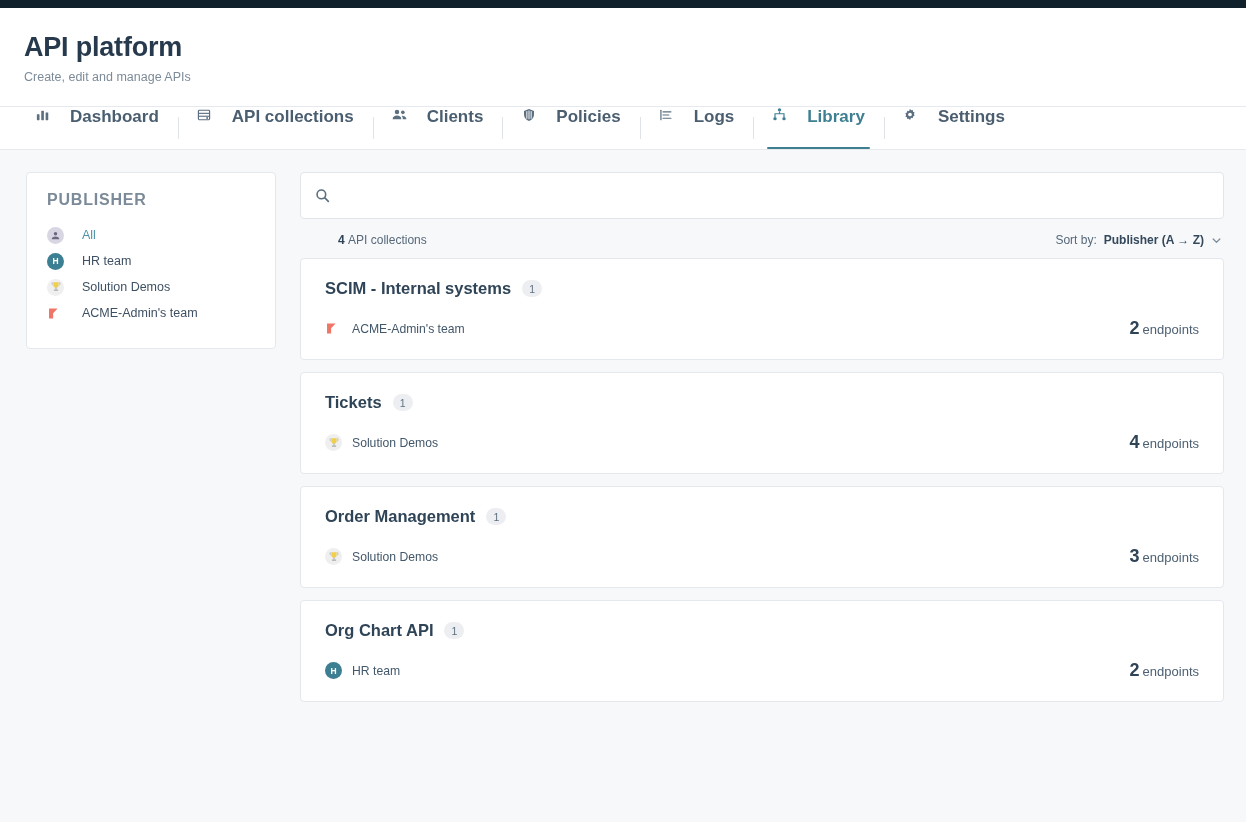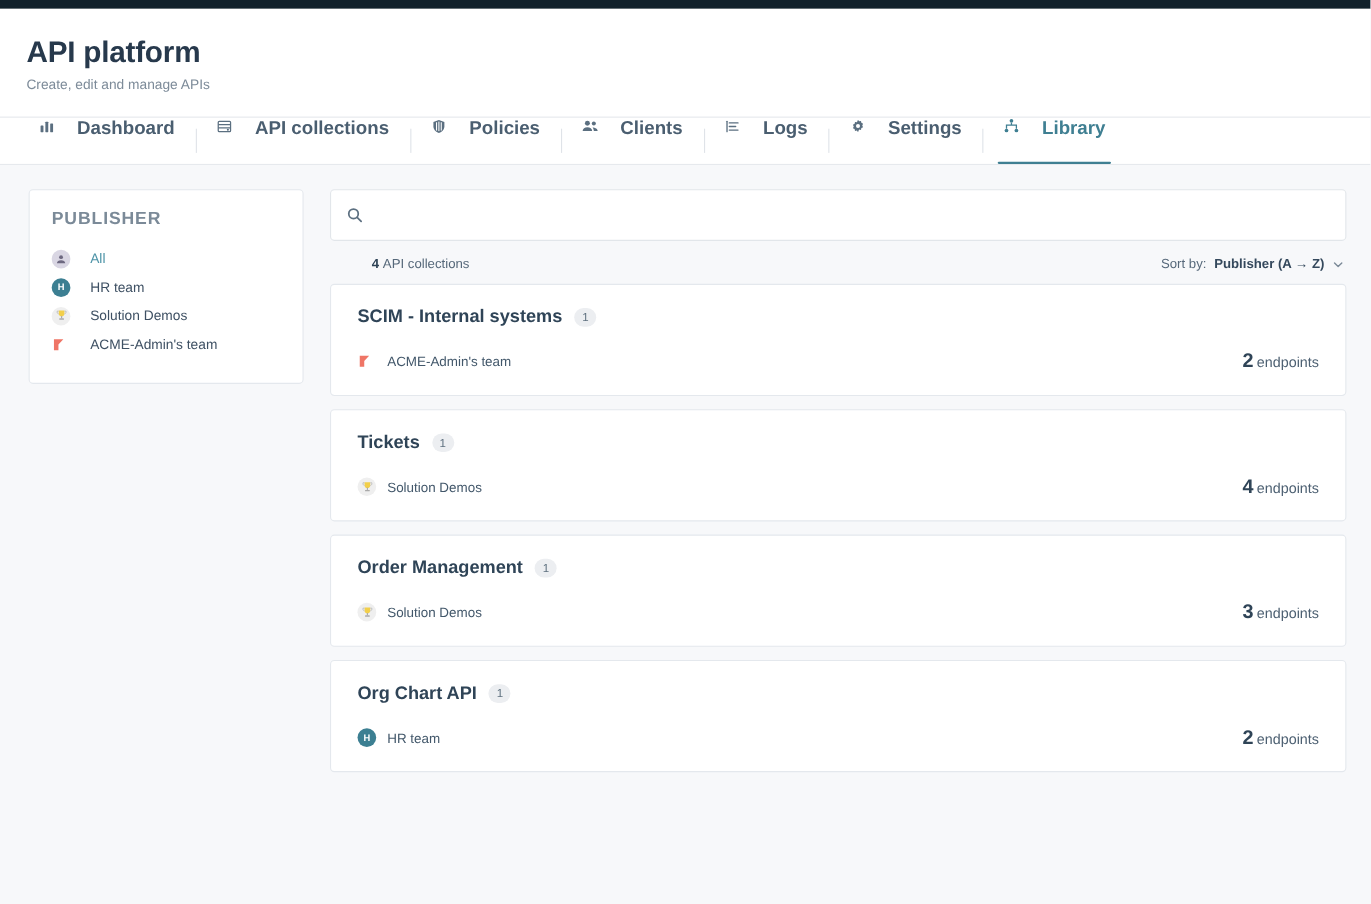--- a/index.html
+++ b/index.html
@@ -318,72 +318,72 @@
         <rect x="1.6" y="2.6" width="12.8" height="10.8" rx="1"></rect>
         <line x1="1.6" y1="6.1" x2="14.4" y2="6.1"></line>
         <line x1="1.6" y1="9.4" x2="14.4" y2="9.4"></line>
         <circle cx="11.6" cy="11.4" r="1.1" fill="currentColor" stroke="none"></circle>
         </svg>
       </span>
       <span>API collections</span>
     </div>
     <div class="tab">
       <span class="tab-icon">
+        <svg width="15" height="15" viewBox="0 0 18 16" fill="currentColor">
+        <circle cx="6" cy="5" r="2.7"></circle>
+          <circle cx="13" cy="5.4" r="2.2"></circle>
+        <path d="M0.8 13.6c0-2.7 2.3-4.3 5.2-4.3s5.2 1.6 5.2 4.3z"></path>
+        <path d="M11.6 9.6c2.6.15 5.6 1.1 5.6 4h-4.2c0-1.6-.5-2.9-1.4-4z"></path>
+        </svg>
+      </span>
+      <span>Clients</span>
+    </div>
+    <div class="tab">
+      <span class="tab-icon">
         <svg width="14" height="14" viewBox="0 0 16 16" fill="currentColor">
         <path d="M8 1.2 2.3 3.3v4.4c0 3.3 2.4 6 5.7 7.1 3.3-1.1 5.7-3.8 5.7-7.1V3.3Z"></path>
         <g fill="#ffffff">
             <rect x="5.0" y="3.6" width="1.1" height="8.6"></rect>
         <rect x="7.45" y="2.9" width="1.1" height="9.9"></rect>
         <rect x="9.9" y="3.6" width="1.1" height="8.6"></rect>
           </g>
         </svg>
       </span>
       <span>Policies</span>
     </div>
     <div class="tab">
       <span class="tab-icon">
-        <svg width="15" height="15" viewBox="0 0 18 16" fill="currentColor">
-        <circle cx="6" cy="5" r="2.7"></circle>
-          <circle cx="13" cy="5.4" r="2.2"></circle>
-        <path d="M0.8 13.6c0-2.7 2.3-4.3 5.2-4.3s5.2 1.6 5.2 4.3z"></path>
-        <path d="M11.6 9.6c2.6.15 5.6 1.1 5.6 4h-4.2c0-1.6-.5-2.9-1.4-4z"></path>
-        </svg>
-      </span>
-      <span>Clients</span>
-    </div>
-    <div class="tab">
-      <span class="tab-icon">
         <svg width="14" height="14" viewBox="0 0 16 16" fill="none" stroke="currentColor" stroke-width="1.4" stroke-linecap="round">
         <line x1="2.2" y1="2.6" x2="2.2" y2="13.4"></line>
         <line x1="4.6" y1="4.3" x2="13.6" y2="4.3"></line>
         <line x1="4.6" y1="8" x2="11.2" y2="8"></line>
         <line x1="4.6" y1="11.7" x2="13.6" y2="11.7"></line>
         </svg>
       </span>
       <span>Logs</span>
     </div>
-    <div class="tab">
-      <span class="tab-icon">
-        <svg width="14" height="14" viewBox="0 0 16 16" fill="currentColor">
-        <path d="M8 0.9l1.1 1.7 2-.4.4 2 1.8.9-.9 1.8.9 1.8-1.8.9-.4 2-2-.4L8 13.9l-1.1-1.7-2 .4-.4-2-1.8-.9.9-1.8-.9-1.8 1.8-.9.4-2 2 .4z"></path>
-        <circle cx="8" cy="7.4" r="2.1" fill="#ffffff"></circle>
-        </svg>
-      </span>
-      <span>Settings</span>
-    </div>
     <div class="tab active">
       <span class="tab-icon">
         <svg width="15" height="15" viewBox="0 0 16 16" fill="none" stroke="currentColor" stroke-width="1.25">
         <circle cx="8" cy="3" r="1.8" fill="currentColor" stroke="none"></circle>
         <circle cx="3.2" cy="12.4" r="1.8" fill="currentColor" stroke="none"></circle>
         <circle cx="12.8" cy="12.4" r="1.8" fill="currentColor" stroke="none"></circle>
         <path d="M8 4.9v2.3M8 7.2H3.2v3.4M8 7.2h4.8v3.4"></path>
         </svg>
       </span>
       <span>Library</span>
+    </div>
+    <div class="tab">
+      <span class="tab-icon">
+        <svg width="14" height="14" viewBox="0 0 16 16" fill="currentColor">
+        <path d="M8 0.9l1.1 1.7 2-.4.4 2 1.8.9-.9 1.8.9 1.8-1.8.9-.4 2-2-.4L8 13.9l-1.1-1.7-2 .4-.4-2-1.8-.9.9-1.8-.9-1.8 1.8-.9.4-2 2 .4z"></path>
+        <circle cx="8" cy="7.4" r="2.1" fill="#ffffff"></circle>
+        </svg>
+      </span>
+      <span>Settings</span>
     </div>
   </div>
 
 <div class="content">
 
   <aside class="sidebar">
     <div class="sidebar-heading">PUBLISHER</div>
     <div id="publisher-list">
         <div class="publisher-item selected">
           <span class="pub-avatar all">

